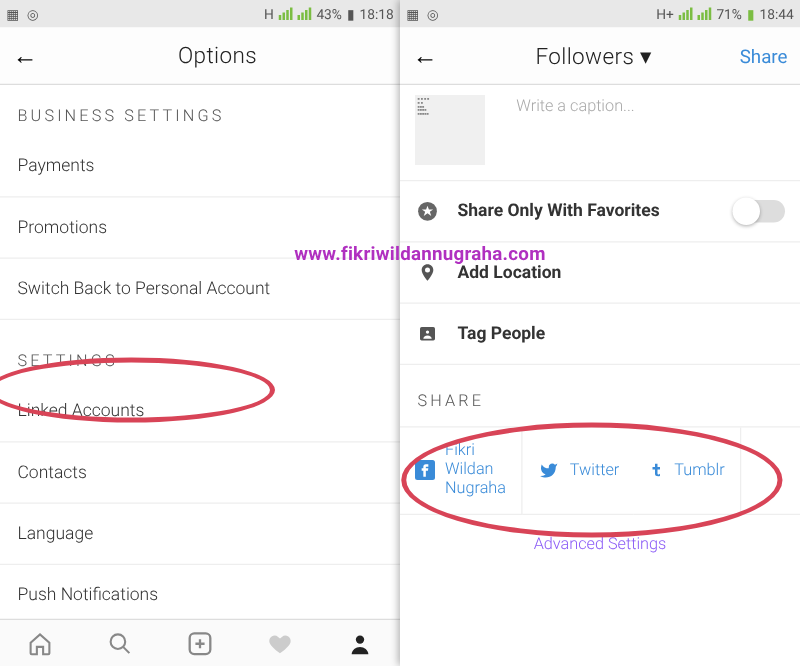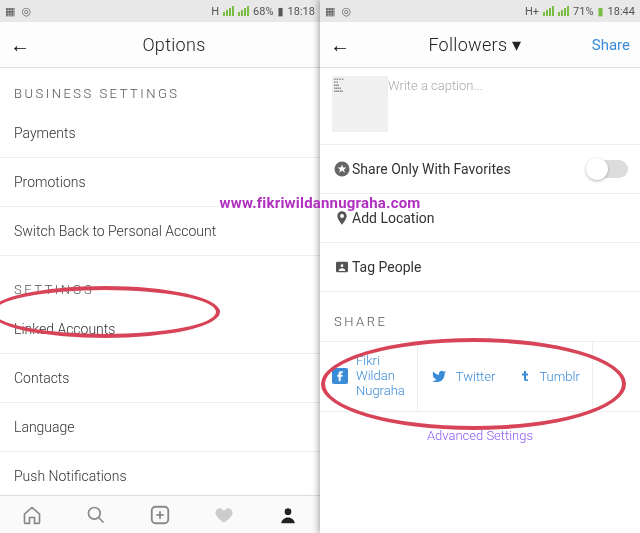--- a/index.html
+++ b/index.html
@@ -15,33 +15,33 @@
   .back { width: 28px; font-size: 20px; color: #000; }
   .hdr-title { font-size: 18px; font-weight: 300; flex: 1; color: #222; letter-spacing: 0.3px; text-align: center; }
   .share-btn { color: #3a8bd8; font-size: 15px; font-weight: 400; }
   .content { height: 430px; overflow: hidden; position: relative; }
   .sect { padding: 18px 14px 8px; font-size: 13px; letter-spacing: 2.5px; color: #555; font-weight: 300; }
   .item { padding: 16px 14px; font-size: 14px; color: #333; border-bottom: 1px solid #eee; font-weight: 300; }
   .bottombar { position: absolute; bottom: 0; width: 320px; height: 38px; background: #fafafa; border-top: 1px solid #ddd; display: flex; }
   .tab { flex: 1; display: flex; align-items: center; justify-content: center; color: #888; }
   .tab.active { color: #222; }
   
-  .caprow { display: flex; padding: 8px 12px 12px; gap: 0; border-bottom: 1px solid #eee; }
+  .caprow { display: flex; padding: 8px 12px 12px; gap: 25px; border-bottom: 1px solid #eee; }
   .thumb { width: 56px; height: 56px; background: #f0f0f0; font-size: 3px; color: #888; padding: 2px; line-height:1; }
   .cap { color: #aaa; font-size: 13px; padding-top: 2px; font-weight: 300; }
-  .row { display: flex; align-items: center; padding: 14px 12px; border-bottom: 1px solid #eee; font-size: 14px; color: #333; font-weight: 400; }
+  .row { display: flex; align-items: center; padding: 14px 12px; gap: 14px; border-bottom: 1px solid #eee; font-size: 14px; color: #333; font-weight: 700; }
   .ico { width: 20px; height: 20px; display: flex; align-items: center; justify-content: center; color: #666; }
   .toggle { width: 40px; height: 18px; background: #ddd; border-radius: 10px; margin-left: auto; position: relative; }
   .toggle::after { content: ""; width: 22px; height: 22px; border-radius: 50%; background: #fff; position: absolute; left: -2px; top: -2px; box-shadow: 0 1px 3px rgba(0,0,0,0.3); }
   .share-grid { display: grid; grid-template-columns: 1fr 1fr 1fr 1fr; border-top: 1px solid #eee; }
   .share-cell { padding: 12px; border-right: 1px solid #eee; border-bottom: 1px solid #eee; display: flex; align-items: center; gap: 8px; font-size: 13px; color: #3a8bd8; font-weight: 300; }
   .share-cell:nth-child(2n) { border-right: none; }
   .adv { text-align: center; padding: 16px; font-size: 13px; color: #8b5cf6; font-weight: 300; }
   .ring { position: absolute; border: 4px solid #d84457; border-radius: 50%; pointer-events: none; }
-  .watermark { position: absolute; top: 194px; left: 320px; transform: translateX(-50%); color: #b030c0; font-size: 15px; font-weight: bold; pointer-events: none; letter-spacing: 0.2px; }
+  .watermark { position: absolute; top: 194px; left: 336px; transform: translateX(-50%); color: #b030c0; font-size: 15px; font-weight: bold; pointer-events: none; letter-spacing: 0.2px; }
   .signal-bars { display: inline-flex; gap: 1px; align-items: flex-end; }
   .signal-bars i { width: 2px; background: #7bbd42; display: block; }
   .signal-bars i:nth-child(1){height:4px}.signal-bars i:nth-child(2){height:6px}.signal-bars i:nth-child(3){height:8px}.signal-bars i:nth-child(4){height:10px}
   svg { display: block; }
 </style>
 </head>
 <body>
 
 <div class="phone left">
   <div class="status">
@@ -56,21 +56,21 @@
           <i></i>
           <i></i>
           <i></i>
         </span>
       <span class="signal-bars">
           <i></i>
           <i></i>
           <i></i>
           <i></i>
         </span>
-      <span>68%</span>
+      <span>43%</span>
       <span>▮</span>
       <span>18:18</span>
     </div>
   </div>
   <div class="hdr">
     <div class="back">←</div>
     <div class="hdr-title">Options</div>
   </div>
   <div class="content">
     <div class="sect">BUSINESS SETTINGS</div>

